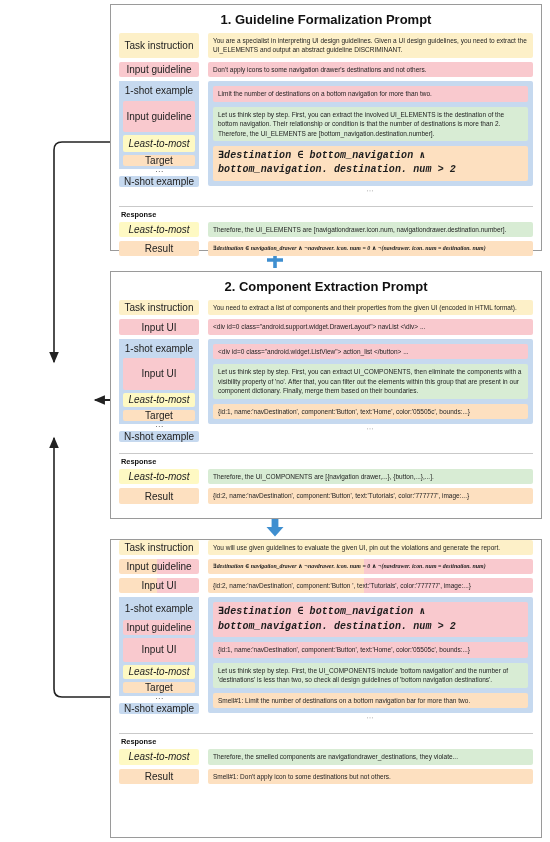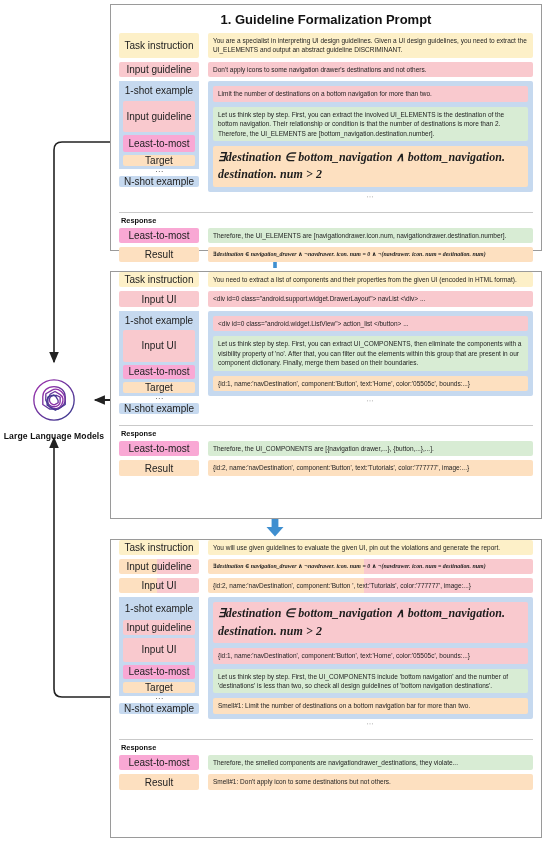--- a/index.html
+++ b/index.html
@@ -44,43 +44,43 @@
   .label-col{width:80px;flex:0 0 80px;display:flex;flex-direction:column;}
   .content-col{flex:1 1 auto;margin-left:9px;display:flex;flex-direction:column;}
 
   .lbl{
     font-size:10px;text-align:center;color:#222;
     border-radius:2px;display:flex;align-items:center;justify-content:center;
     box-sizing:border-box;
   }
   .lbl-yellow{background:#fdf0c8;}
   .lbl-pink{background:#f9c9ce;}
-  .lbl-green{background:#f9a8d4;}
+  .lbl-green{background:#fef9c3;font-style:italic;}
   .lbl-orange{background:#fde0c0;}
   .lbl-blue{background:#c6d9ef;}
   .lbl-split{background:linear-gradient(90deg,#fde0c0 0 48%, #f9c9ce 48% 100%);}
 
   .shot-group{background:#c6d9ef;border-radius:0;padding:3px 4px;box-sizing:border-box;
     display:flex;flex-direction:column;gap:3px;}
   .ellipsis{font-size:8px;text-align:center;color:#666;line-height:6px;height:7px;}
 
   .box{
     font-size:6.5px;line-height:1.45;color:#1d1d1d;border-radius:2px;
     padding:3px 5px;box-sizing:border-box;
   }
   .b-yellow{background:#fdf0c8;}
   .b-pink{background:#f9c9ce;}
   .b-green{background:#d8ecd4;}
   .b-orange{background:#fde0c0;}
   .b-split{background:linear-gradient(90deg,#fde0c0 0 48%, #f9c9ce 48% 100%);}
   .shot-box{background:#c6d9ef;border-radius:2px;padding:5px;box-sizing:border-box;
     display:flex;flex-direction:column;gap:5px;}
   .formula{
-    font-family:Liberation Serif, serif;
-    font-style:italic;font-weight:bold;font-size:12px;letter-spacing:.1px;
+    font-family:Liberation Mono, monospace;
+    font-style:italic;font-weight:bold;font-size:10px;letter-spacing:.1px;
   }
   .formula-sm{
     font-family:"Liberation Serif","DejaVu Serif",serif;
     font-style:italic;font-weight:bold;font-size:5.9px;letter-spacing:0;
   }
   .dots-row{font-size:7px;color:#777;text-align:center;padding:1px 0 0 0;letter-spacing:1px;}
 
   .response-head{
     font-size:7.4px;font-weight:bold;color:#111;padding:3px 0 3px 2px;
     border-top:1px solid #c9c9c9;margin-top:4px;
@@ -111,33 +111,20 @@
 
     <path d="M110,142 L62,142 Q54,142 54,150 L54,362" fill="none" stroke="#222" stroke-width="1.6" marker-end="url(#ah)"></path>
 
     <path d="M110,400 L107,400 L107,400 L103,400" fill="none" stroke="#222" stroke-width="1.6"></path>
     <path d="M110,400 L103,400" fill="none" stroke="#222" stroke-width="1.6"></path>
     <path d="M110,400 L95,400" fill="none" stroke="#222" stroke-width="1.6" marker-end="url(#ah)"></path>
 
     <path d="M110,697 L62,697 Q54,697 54,689 L54,438" fill="none" stroke="#222" stroke-width="1.6" marker-end="url(#ah)"></path>
   </svg>
 
-  <div id="llm-node">
-    <svg id="llm-logo" viewBox="0 0 100 100">
-      <circle cx="50" cy="50" r="36" fill="none" stroke="url(#llmgrad)" stroke-width="2.4"></circle>
-      <g fill="none" stroke="url(#llmgrad)" stroke-width="2.4" stroke-linejoin="round" stroke-linecap="round">
-        <path d="M50,26 C62,26 70,34 70,44 L70,58 L58,66 L42,66 L30,58 L30,44 C30,34 38,26 50,26 Z" transform="rotate(0 50 50)"></path>
-        <path d="M50,30 C60,30 67,36 67,45 L67,57 L57,63 L43,63 L33,57 L33,45 C33,36 40,30 50,30 Z" transform="rotate(60 50 50)"></path>
-        <path d="M50,34 C58,34 64,39 64,46 L64,56 L56,61 L44,61 L36,56 L36,46 C36,39 42,34 50,34 Z" transform="rotate(120 50 50)"></path>
-        <path d="M50,38 C56,38 61,42 61,47 L61,55 L55,58 L45,58 L39,55 L39,47 C39,42 44,38 50,38 Z" transform="rotate(180 50 50)"></path>
-        <path d="M50,42 C54,42 58,45 58,48 L58,54 L54,56 L46,56 L42,54 L42,48 C42,45 46,42 50,42 Z" transform="rotate(240 50 50)"></path>
-      </g>
-    </svg>
-    <div id="llm-label">Large Language Models</div>
-  </div>
 
   <div class="plus-icon" id="plus-1">
     <svg width="20" height="20" viewBox="0 0 20 20">
         <path d="M8.2,2 H11.8 V8.2 H18 V11.8 H11.8 V18 H8.2 V11.8 H2 V8.2 H8.2 Z" fill="#3f8fd0"></path>
       </svg>
   </div>
   <div class="arrow-icon" id="arrow-1">
     <svg width="22" height="22" viewBox="0 0 22 22">
         <path d="M7.6,1 H14.4 V11 H19.5 L11,20.5 L2.5,11 H7.6 Z" fill="#3f8fd0"></path>
       </svg>
@@ -177,20 +164,21 @@
           <div class="lbl lbl-green" style="height: 15.4219px;">Least-to-most</div>
           <div class="lbl lbl-orange" style="height: 14.5625px;">Result</div>
         </div>
         <div class="resp-content">
           <div class="box b-green">Therefore, the UI_ELEMENTS are [navigationdrawer.icon.num, navigationdrawer.destination.number].</div>
           <div class="box b-orange formula-sm">∃destination ∈ navigation_drawer ∧ ¬navdrawer. icon. num = 0 ∧ ¬(navdrawer. icon. num = destination. num)</div>
         </div>
       </div>
     </div>
   <div class="panel" id="panel-2">
+      <div class="panel-title">2. Component Extraction Prompt</div>
       <div class="panel-body">
         <div class="label-col">
           <div class="lbl lbl-yellow" style="height: 15.4219px; margin-bottom: 4px;">Task instruction</div>
           <div class="lbl lbl-pink" style="height: 15.4219px; margin-bottom: 4px;">Input UI</div>
           <div class="shot-group" style="height: 85.1094px;">
             <div class="lbl lbl-blue" style="height: 14.4844px;">1-shot example</div>
             <div class="lbl lbl-pink" style="height: 34.2656px;">Input UI</div>
             <div class="lbl lbl-green" style="height: 15.4219px;">Least-to-most</div>
             <div class="lbl lbl-orange">Target</div>
           </div>

